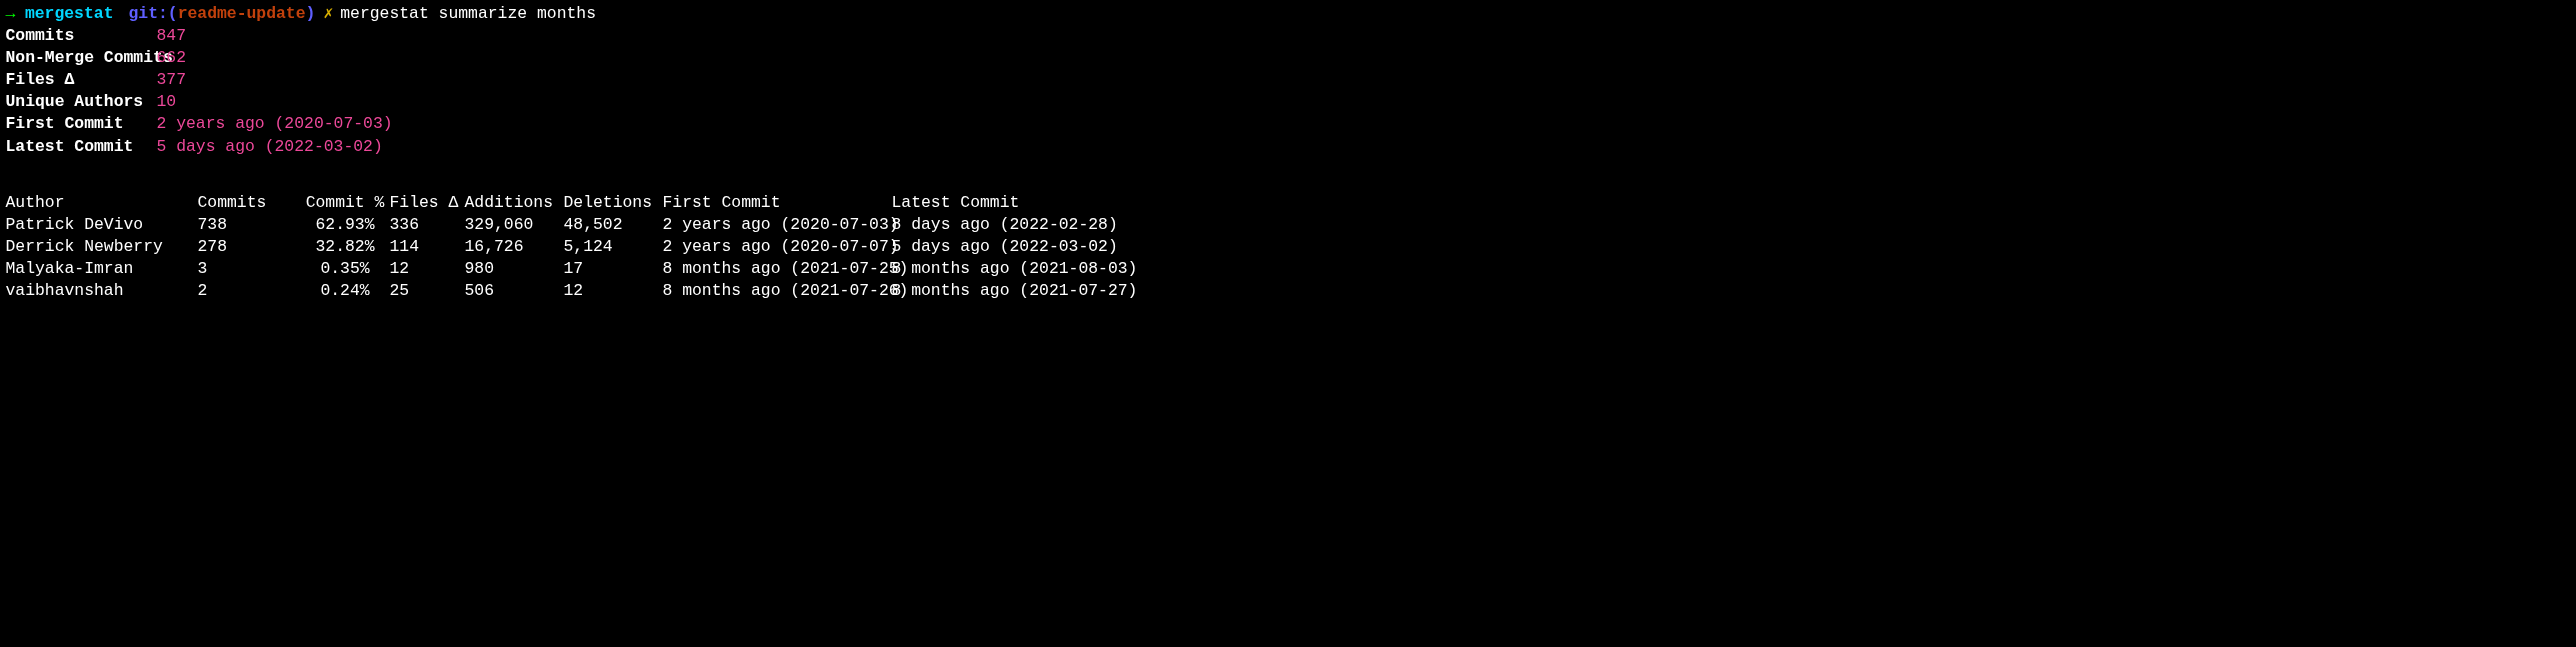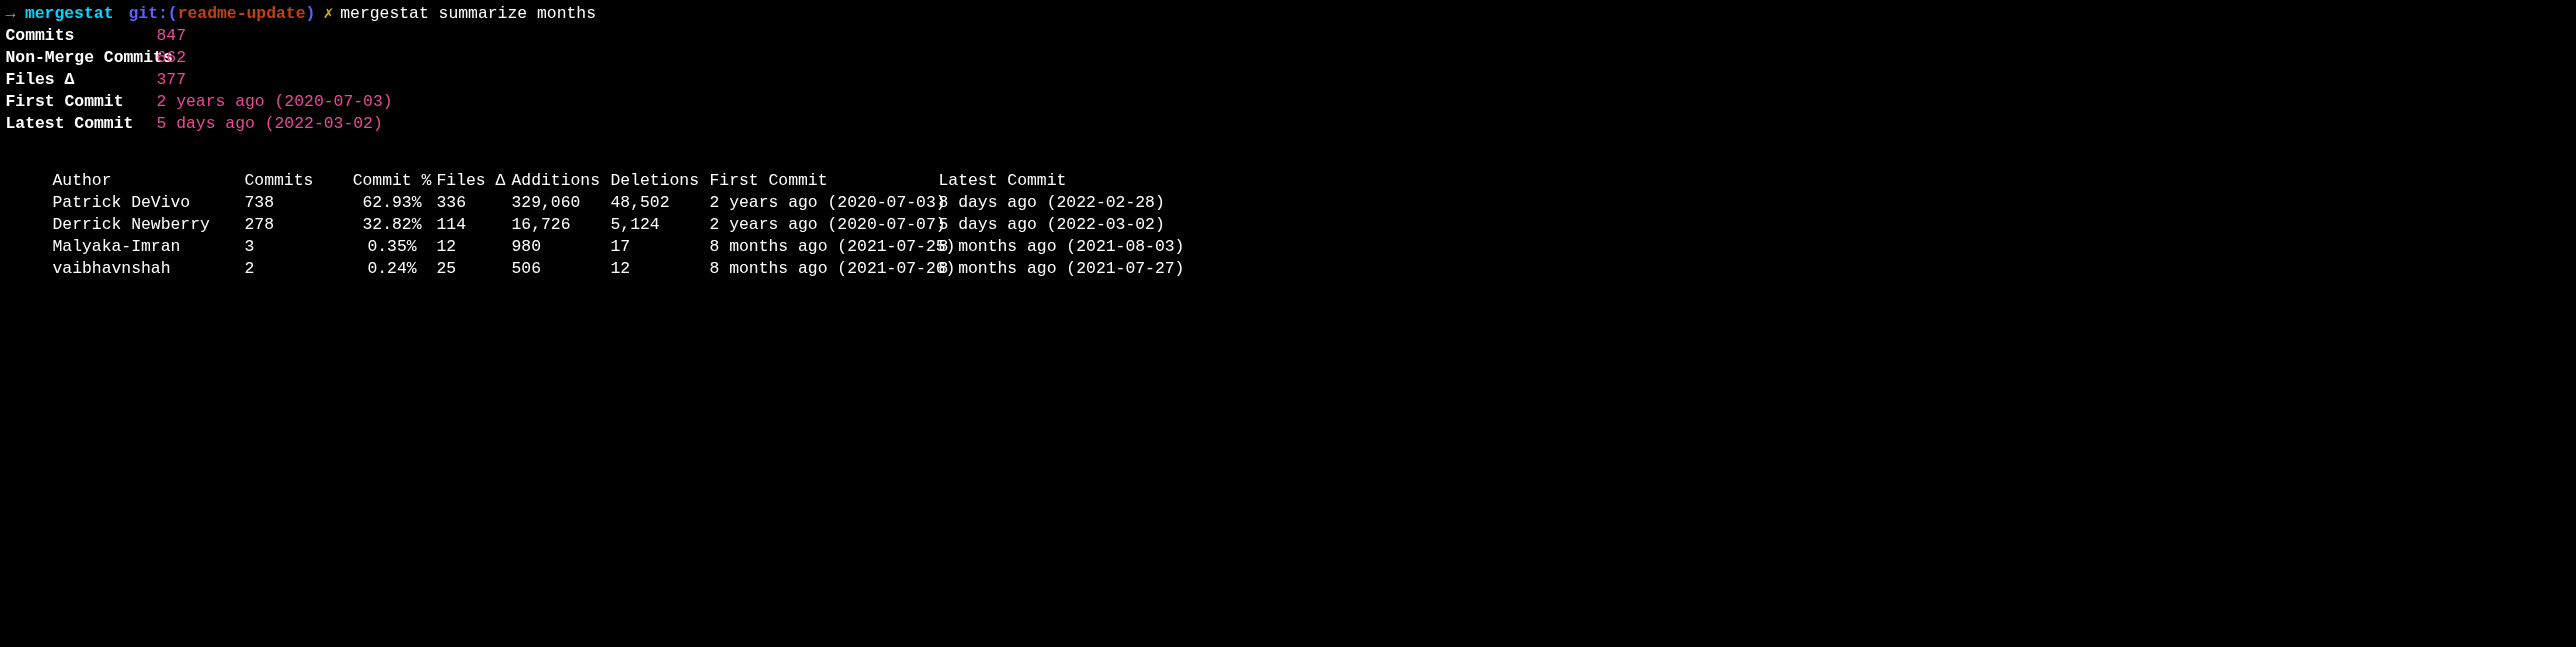--- a/index.html
+++ b/index.html
@@ -34,21 +34,20 @@
     .summary-label {
       font-weight: bold;
       width: 151px;
       flex-shrink: 0;
     }
     .summary-value {
       color: #ec4899;
     }
     .table {
       margin-top: 34px;
-      margin-left: 47px;
     }
     .table-row {
       display: flex;
     }
     .col-author { width: 192px; flex-shrink: 0; }
     .col-commits { width: 103px; flex-shrink: 0; }
     .col-pct { width: 89px; flex-shrink: 0; text-align: center; }
     .col-files { width: 75px; flex-shrink: 0; }
     .col-add { width: 99px; flex-shrink: 0; }
     .col-del { width: 99px; flex-shrink: 0; }
@@ -73,20 +72,24 @@
     <span class="summary-label">Commits</span>
     <span class="summary-value">847</span>
   </div>
   <div class="summary-row">
     <span class="summary-label">Non-Merge Commits</span>
     <span class="summary-value">662</span>
   </div>
   <div class="summary-row">
     <span class="summary-label">Files Δ</span>
     <span class="summary-value">377</span>
+  </div>
+  <div class="summary-row">
+    <span class="summary-label">Unique Authors</span>
+    <span class="summary-value">10</span>
   </div>
   <div class="summary-row">
     <span class="summary-label">First Commit</span>
     <span class="summary-value">2 years ago (2020-07-03)</span>
   </div>
   <div class="summary-row">
     <span class="summary-label">Latest Commit</span>
     <span class="summary-value">5 days ago (2022-03-02)</span>
   </div>
 </div>

